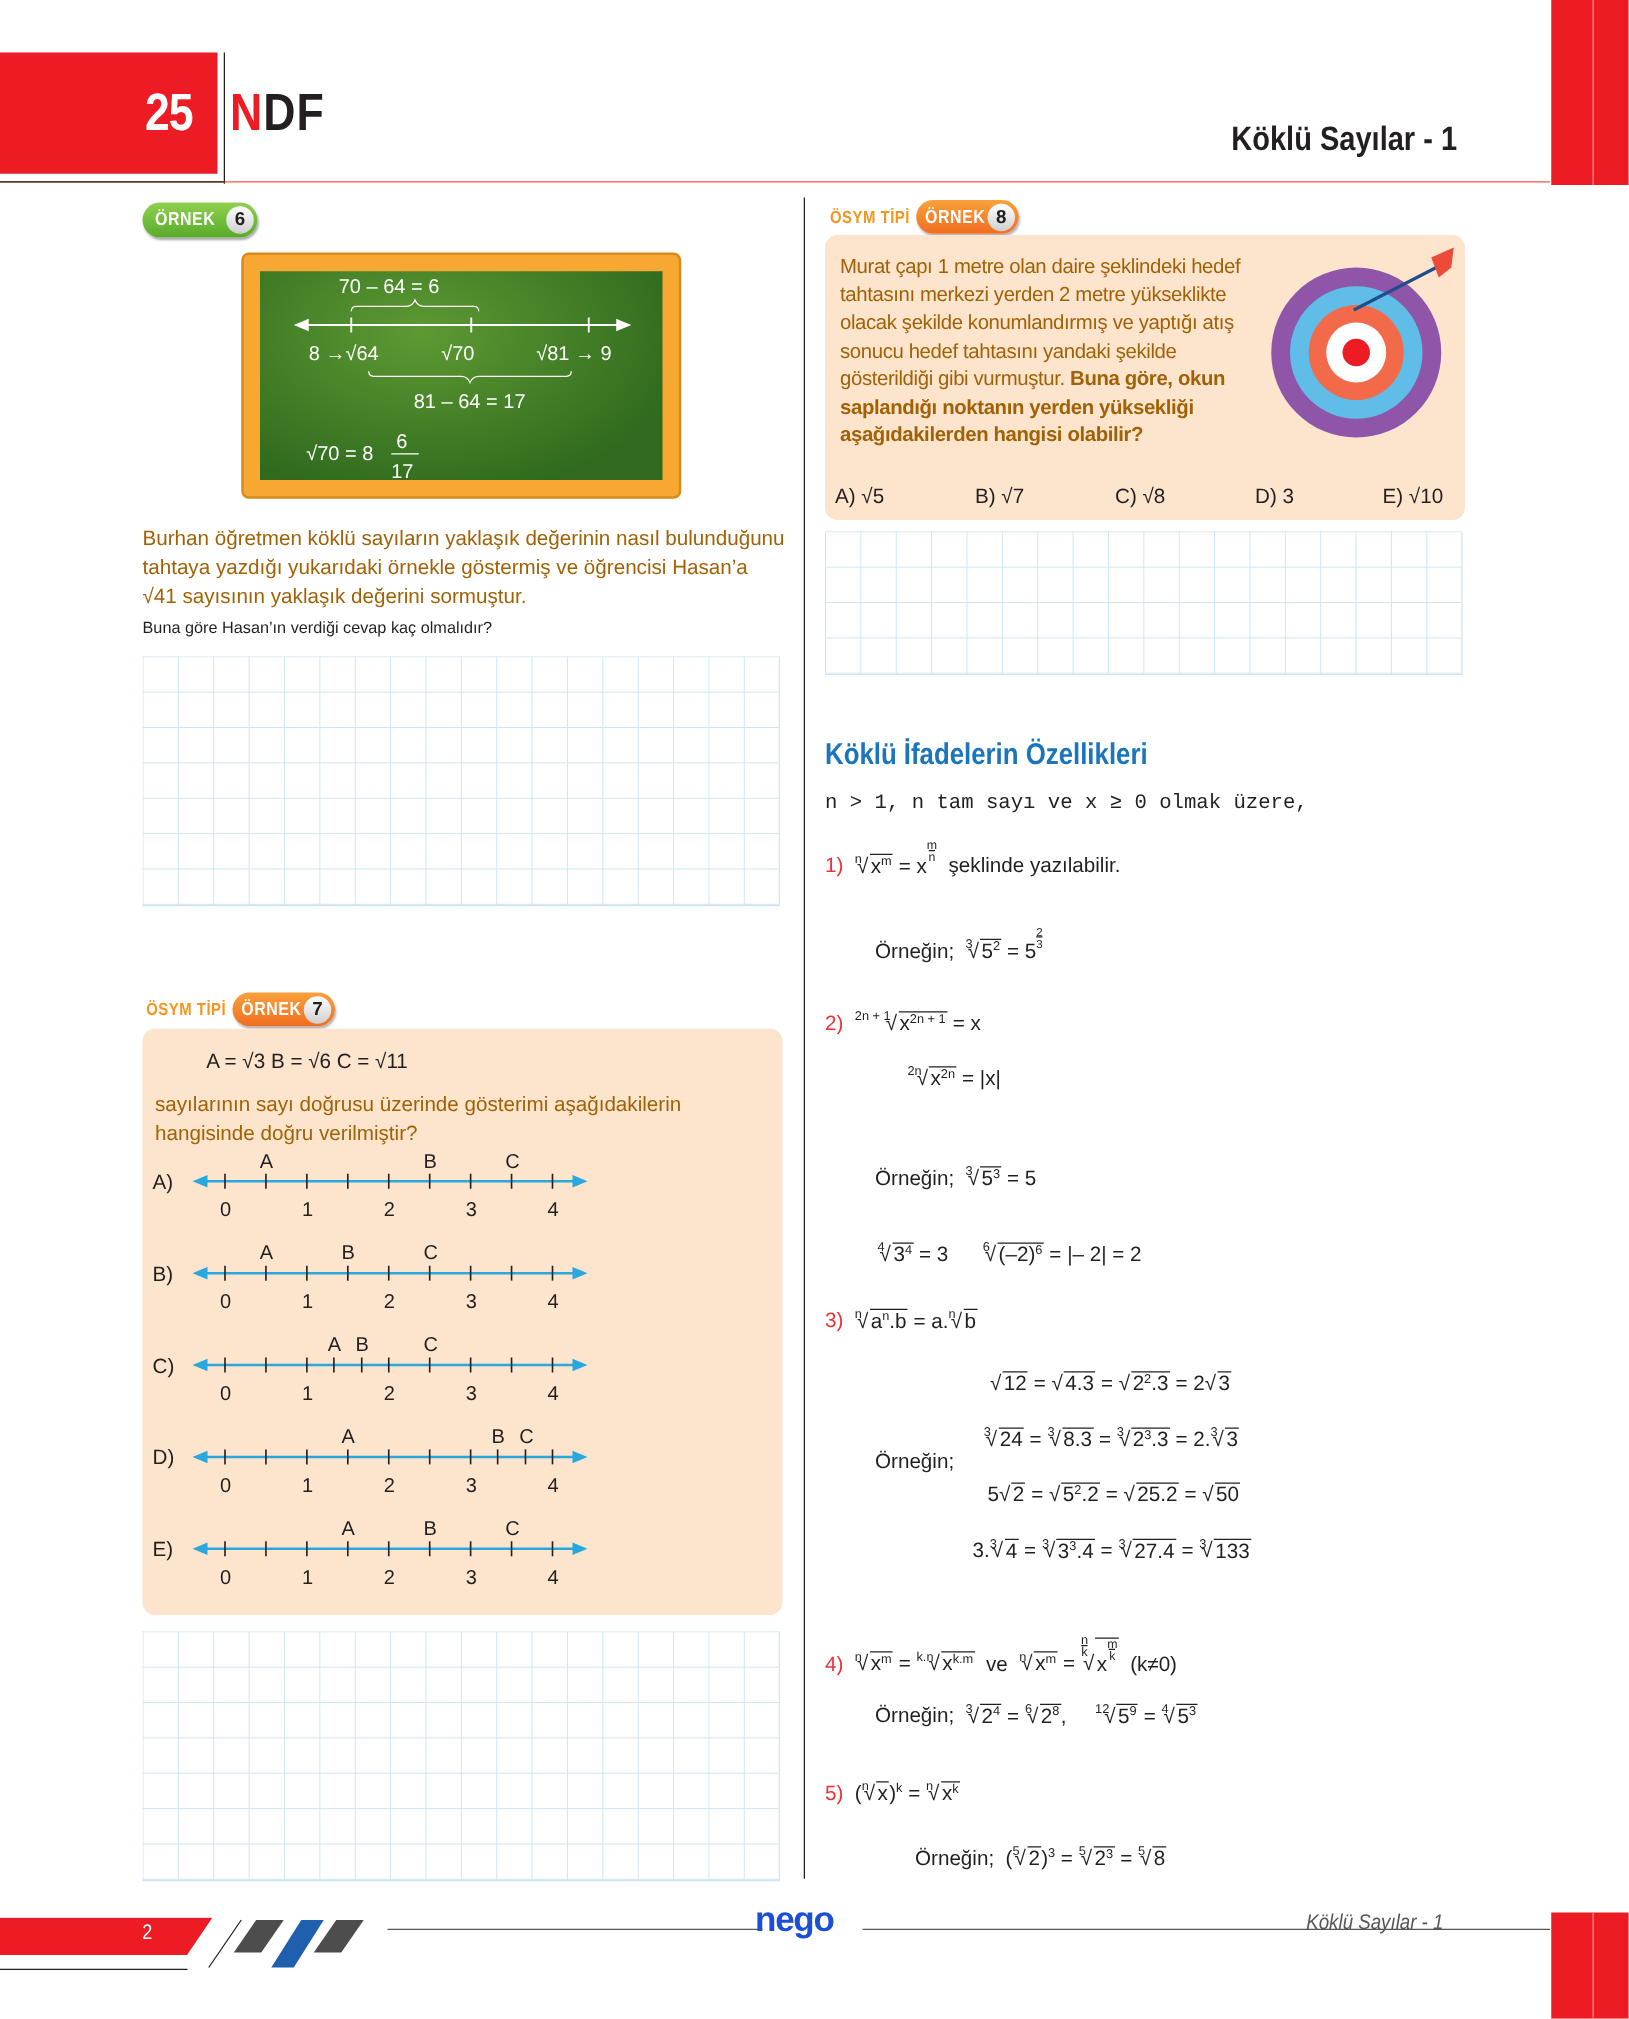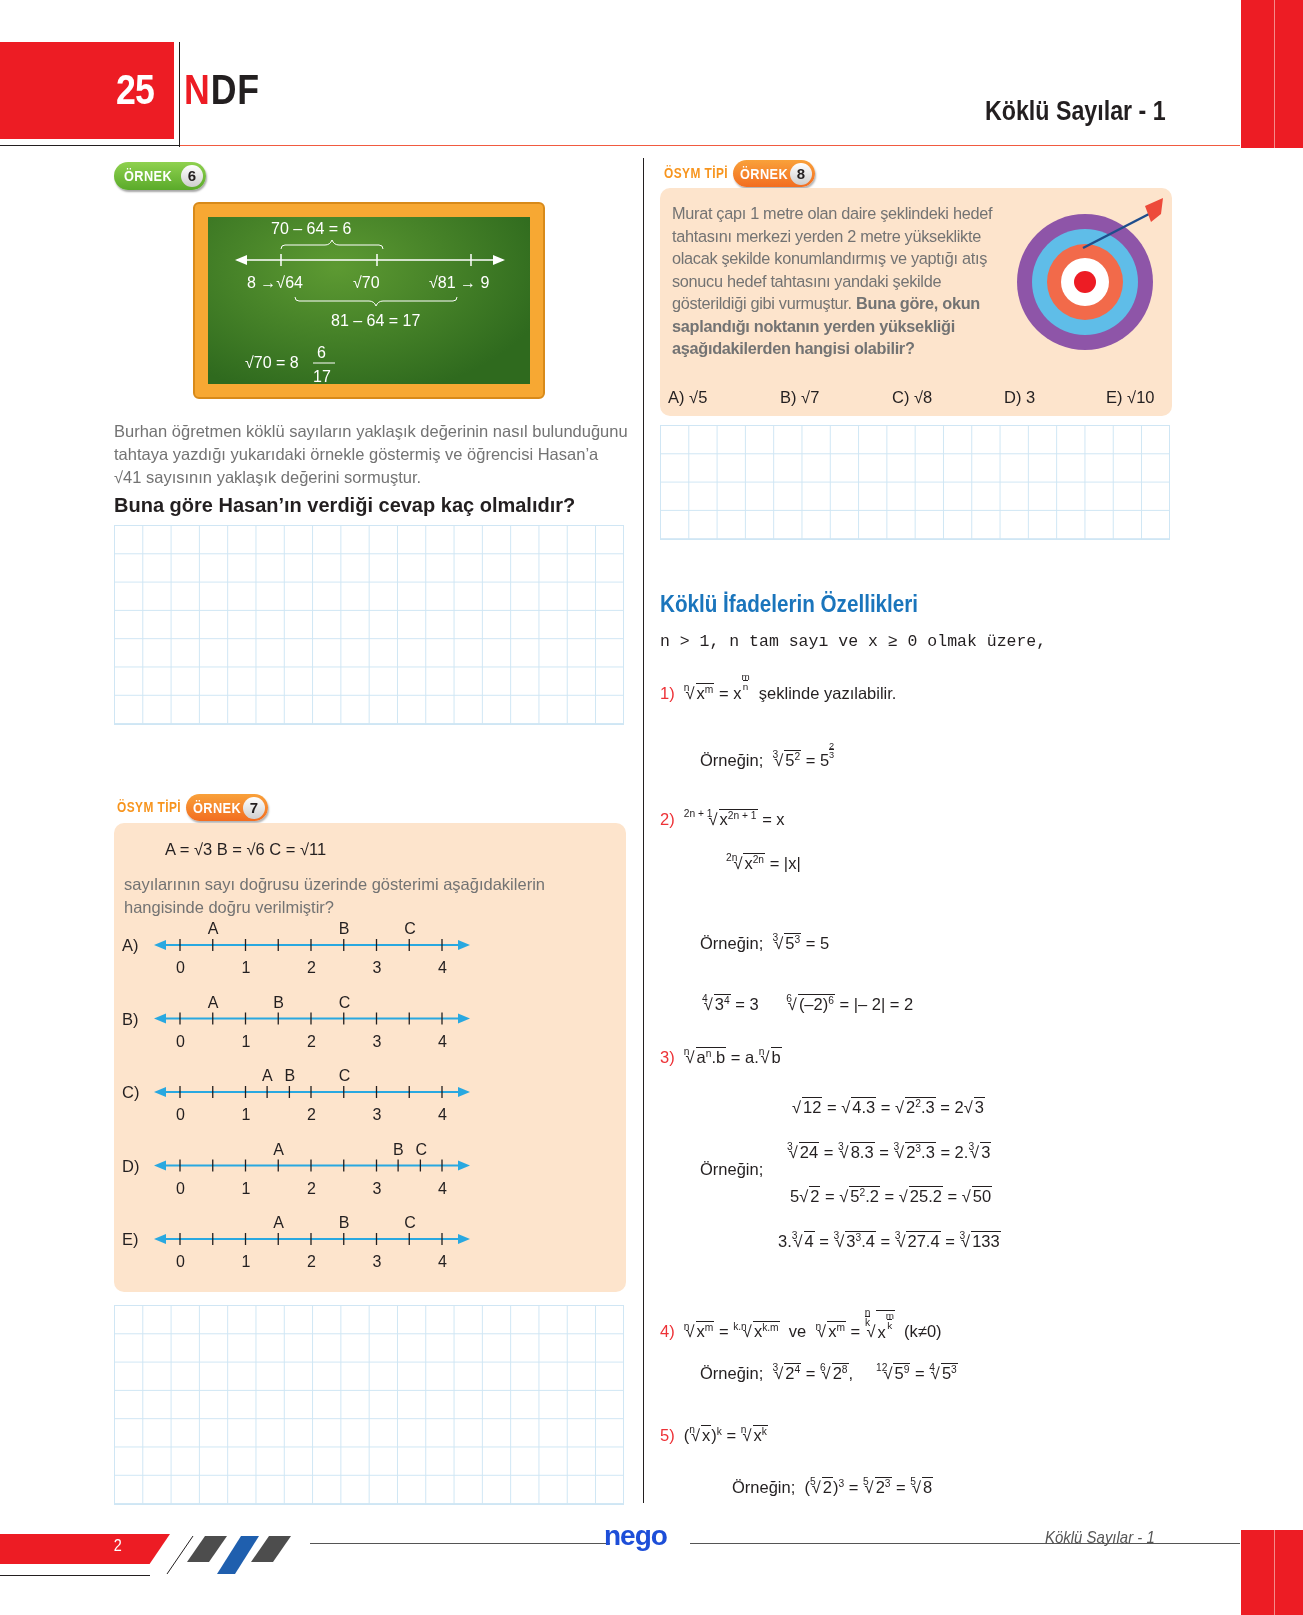--- a/index.html
+++ b/index.html
@@ -30,24 +30,24 @@
   .osym { position: absolute; font-weight: bold; font-size: 14px; color: #f7941d; transform: scaleX(0.85); transform-origin: left; letter-spacing: 0.5px; }
   .badge-orange { position: absolute; height: 27px; width: 82px; border-radius: 14px; background: linear-gradient(#f9a13a, #f26d21); box-shadow: 1px 2px 2px rgba(0,0,0,0.3); }
 
   
   .board { position: absolute; left: 193px; top: 202px; width: 352px; height: 197px; background: #f7a833; border-radius: 6px; border: 2px solid #d88a1a; }
   .board-inner { position: absolute; left: 13px; top: 13px; right: 13px; bottom: 13px; background: radial-gradient(ellipse at 40% 30%, #5d9a32, #2f6a1e 80%); }
   .board svg { position: absolute; left: 0; top: 0; }
   .chalk { font-family: "Liberation Sans", sans-serif; fill: #ffffff; font-size: 16px; }
 
   
-  .para { position: absolute; font-size: 16.5px; line-height: 23px; color: #737373; }
+  .para { position: absolute; font-size: 16.5px; line-height: 23px; color: #a16207; }
   .para b { font-weight: bold; }
   .q6-text { left: 114px; top: 420px; width: 515px; }
-  .q6-bold { position: absolute; left: 114px; top: 494px; font-size: 20px; font-weight: bold; }
+  .q6-bold { position: absolute; left: 114px; top: 494px; font-size: 13px; font-weight: normal; }
 
   
   .grid { position: absolute; background-image:
       linear-gradient(to right, #cfe6f4 1px, transparent 1px),
       linear-gradient(to bottom, #cfe6f4 1px, transparent 1px);
       background-size: 28.3px 28.3px; border-right: 1px solid #cfe6f4; border-bottom: 1px solid #cfe6f4; }
 
   
   .peach { position: absolute; background: #fde4cc; border-radius: 10px; }
 

